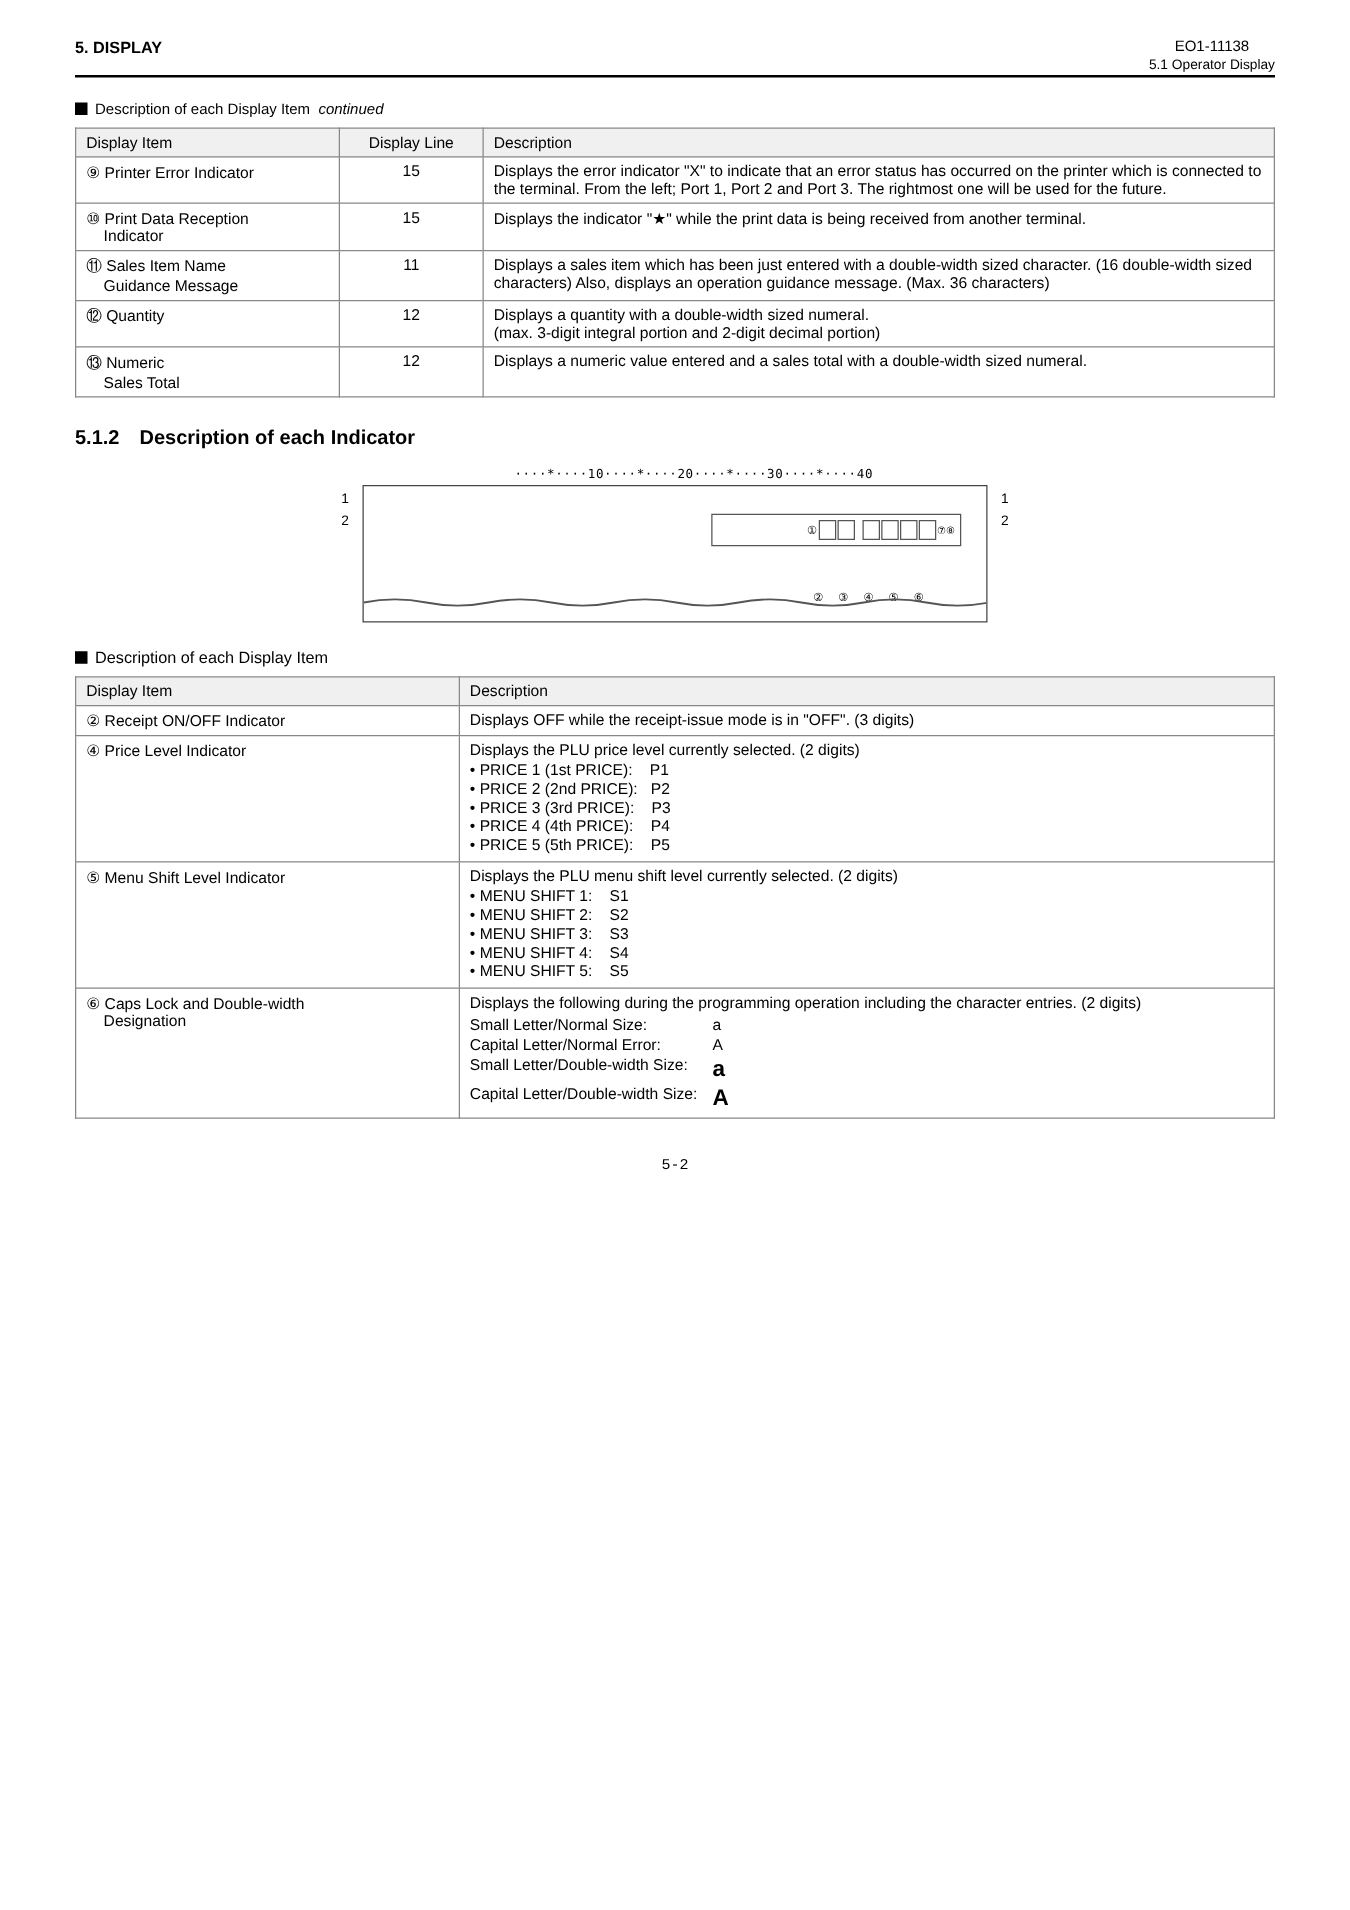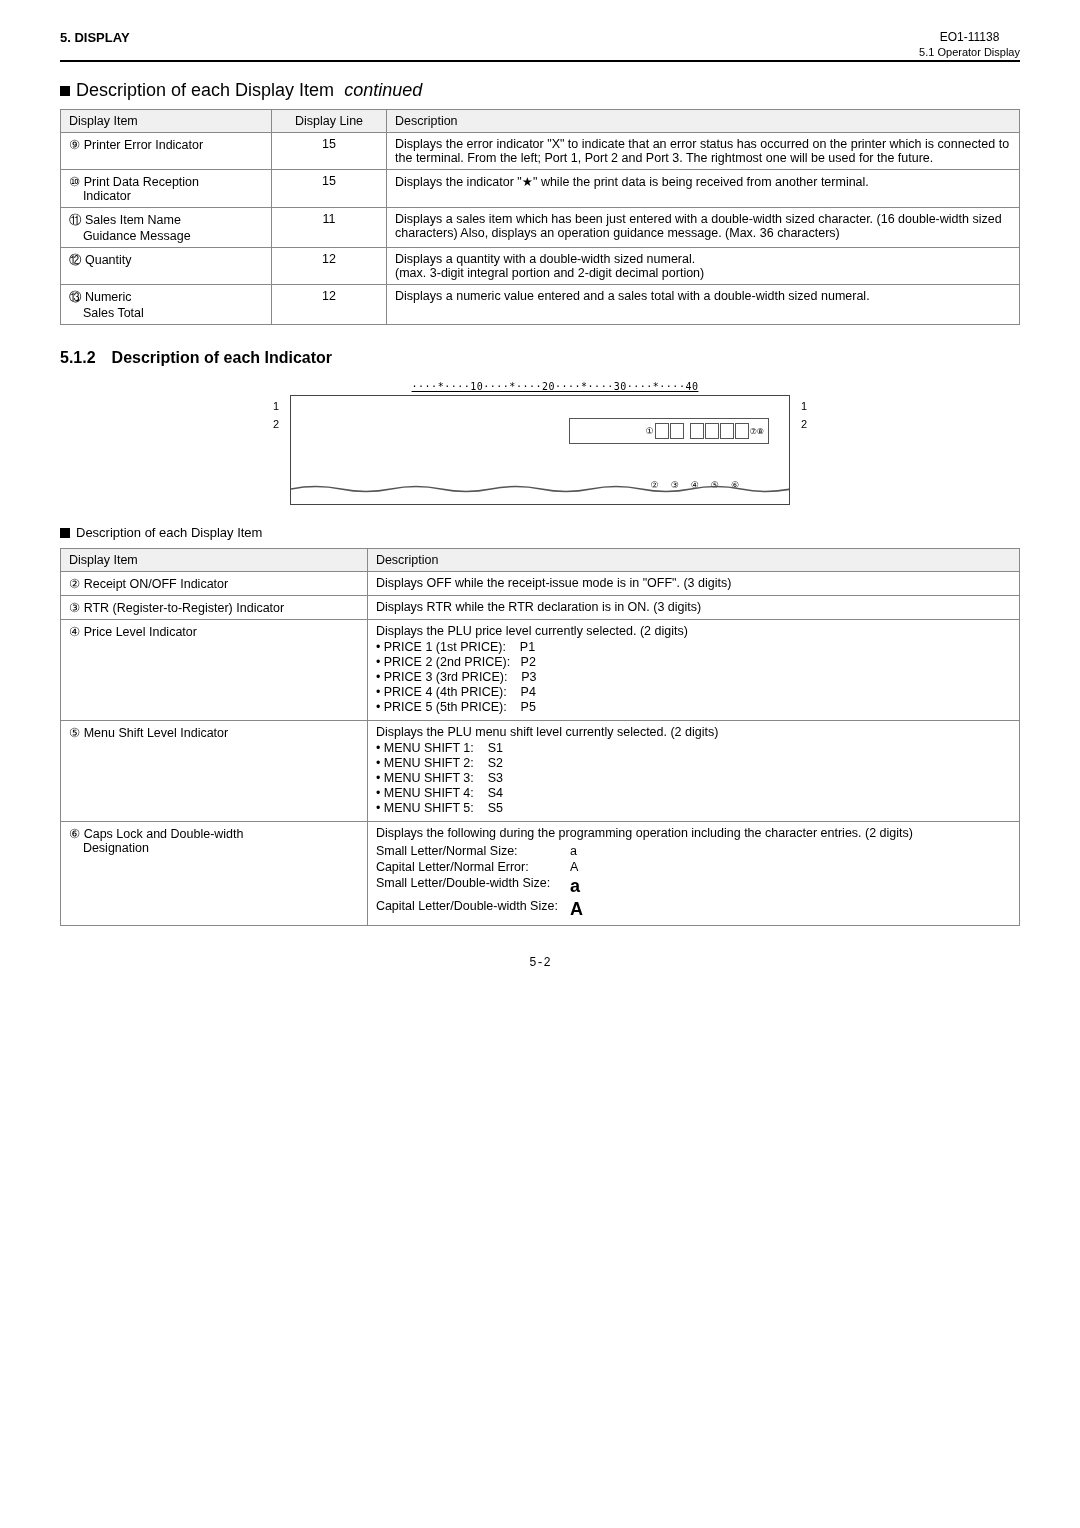--- a/index.html
+++ b/index.html
@@ -34,21 +34,21 @@
     .header-divider {
       border: none;
       border-top: 2px solid #000;
       margin-bottom: 18px;
     }
     .section-intro {
       display: flex;
       align-items: center;
       gap: 6px;
       margin-bottom: 8px;
-      font-size: 18px;
+      font-size: 12px;
     }
     .black-square {
       width: 10px;
       height: 10px;
       background: #000;
       display: inline-block;
       flex-shrink: 0;
     }
     table {
       width: 100%;
@@ -158,21 +158,21 @@
     </tr>
   </tbody>
 </table>
 
 <div style="margin-top:24px; margin-bottom:14px; display:flex; align-items:baseline; gap:16px;">
   <span style="font-size:16px; font-weight:bold;">5.1.2</span>
   <span style="font-size:16px; font-weight:bold;">Description of each Indicator</span>
 </div>
 
 <div class="diagram-area">
-  <div style="position:relative; width:560px;text-decoration:underline;">
+  <div style="position:relative; width:560px;">
 
     <div style="text-align:center; font-size:10px; font-family:monospace; letter-spacing:0.5px; margin-bottom:3px; margin-left:30px;">
       ····*····10····*····20····*····30····*····40
     </div>
 
     <div style="position:relative; border:1.5px solid #444; width:500px; height:110px; margin:0 auto;">
 
       <div style="position:absolute; left:-18px; top:4px; font-size:11px;">1</div>
       <div style="position:absolute; left:-18px; top:22px; font-size:11px;">2</div>
 
@@ -219,24 +219,20 @@
     <thead>
       <tr>
         <th class="desc-col-item">Display Item</th>
         <th class="desc-col-desc">Description</th>
       </tr>
     </thead>
     <tbody>
       <tr>
         <td>② Receipt ON/OFF Indicator</td>
         <td>Displays OFF while the receipt-issue mode is in "OFF". (3 digits)</td>
-      </tr>
-      <tr>
-        <td>③ RTR (Register-to-Register) Indicator</td>
-        <td>Displays RTR while the RTR declaration is in ON. (3 digits)</td>
       </tr>
       <tr>
         <td>④ Price Level Indicator</td>
         <td>
           Displays the PLU price level currently selected. (2 digits)
           <ul class="indicator-list">
             <li>PRICE 1 (1st PRICE):&nbsp;&nbsp;&nbsp;&nbsp;P1</li>
             <li>PRICE 2 (2nd PRICE):&nbsp;&nbsp;&nbsp;P2</li>
             <li>PRICE 3 (3rd PRICE):&nbsp;&nbsp;&nbsp;&nbsp;P3</li>
             <li>PRICE 4 (4th PRICE):&nbsp;&nbsp;&nbsp;&nbsp;P4</li>

